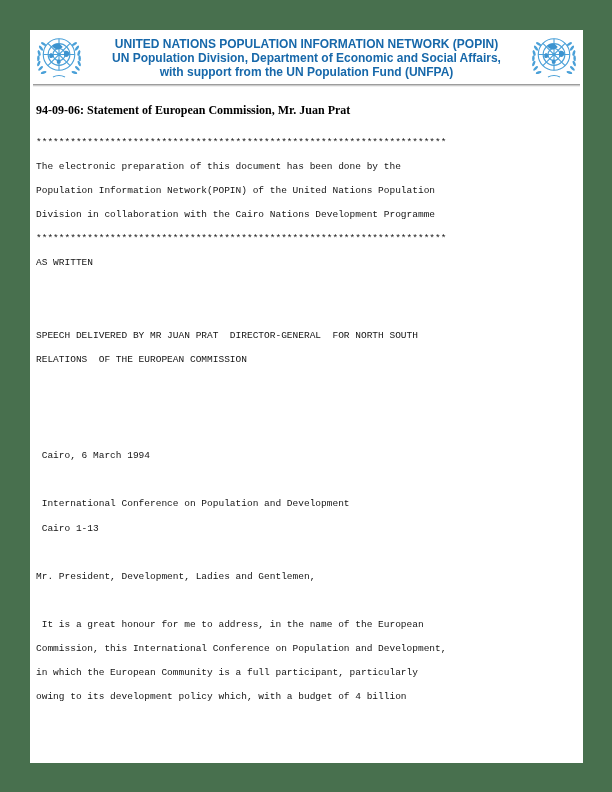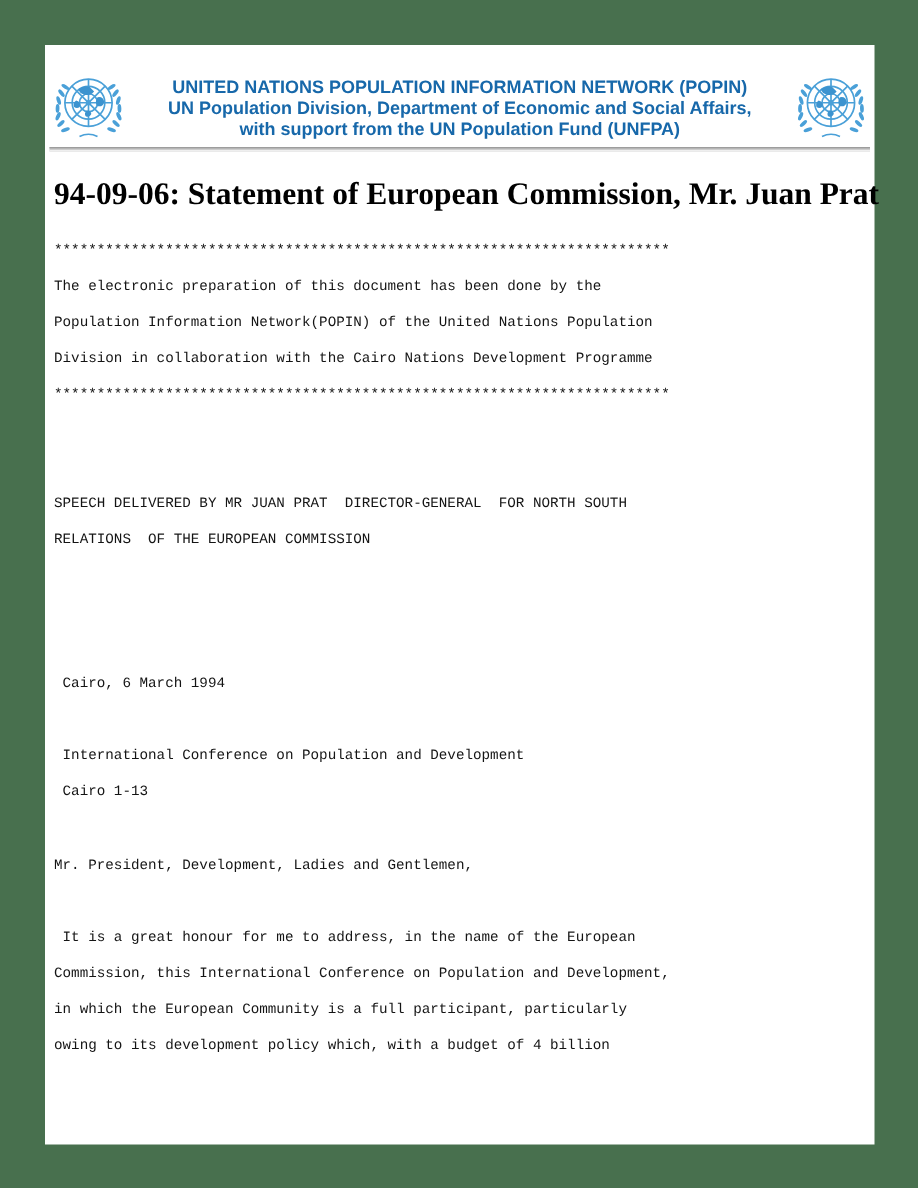--- a/index.html
+++ b/index.html
@@ -13,21 +13,21 @@
   .page {
     position: absolute;
     left: 30px; top: 30px;
     width: 553px; height: 733px;
     background: #ffffff;
     box-sizing: border-box;
   }
   .masthead {
     display: flex;
     align-items: center;
-    padding: 19px 5px 2px 5px;
+    padding: 5px 5px 2px 5px;
   }
   .logo {
     flex: 0 0 auto;
     width: 48px; height: 45px;
     display: inline-block;
   }
   .masthead-text {
     flex: 1 1 auto;
     text-align: center;
     color: #1768aa;
@@ -41,21 +41,21 @@
     margin: 2px 3px 0 3px;
     border: 0;
     height: 1px;
     border-top: 1px solid #9d9d9d;
     border-bottom: 1px solid #efefef;
     background: #cccccc;
   }
   .doc-title {
     margin: 16px 6px 0 6px;
     font-family: "Liberation Serif", serif;
-    font-size: 21px;
+    font-size: 12px;
     font-weight: bold;
     color: #000000;
     white-space: nowrap;
   }
   .doc-body {
     margin: 19px 0 0 6px;
     font-family: "Liberation Mono", "DejaVu Sans Mono", monospace;
     font-size: 9.5px;
     color: #141414;
   }
@@ -127,20 +127,21 @@
   <hr class="rule">
 
   <h1 class="doc-title">94-09-06: Statement of European Commission, Mr. Juan Prat</h1>
 
   <div class="doc-body">
     <div class="ln">************************************************************************</div>
     <div class="ln">The electronic preparation of this document has been done by the</div>
     <div class="ln">Population Information Network(POPIN) of the United Nations Population</div>
     <div class="ln">Division in collaboration with the Cairo Nations Development Programme</div>
     <div class="ln">************************************************************************</div>
+    <div class="ln">AS WRITTEN</div>
     <div class="ln"></div>
     <div class="ln"></div>
     <div class="ln">SPEECH DELIVERED BY MR JUAN PRAT  DIRECTOR-GENERAL  FOR NORTH SOUTH</div>
     <div class="ln">RELATIONS  OF THE EUROPEAN COMMISSION</div>
     <div class="ln"></div>
     <div class="ln"></div>
     <div class="ln"></div>
     <div class="ln"> Cairo, 6 March 1994</div>
     <div class="ln"></div>
     <div class="ln"> International Conference on Population and Development</div>

